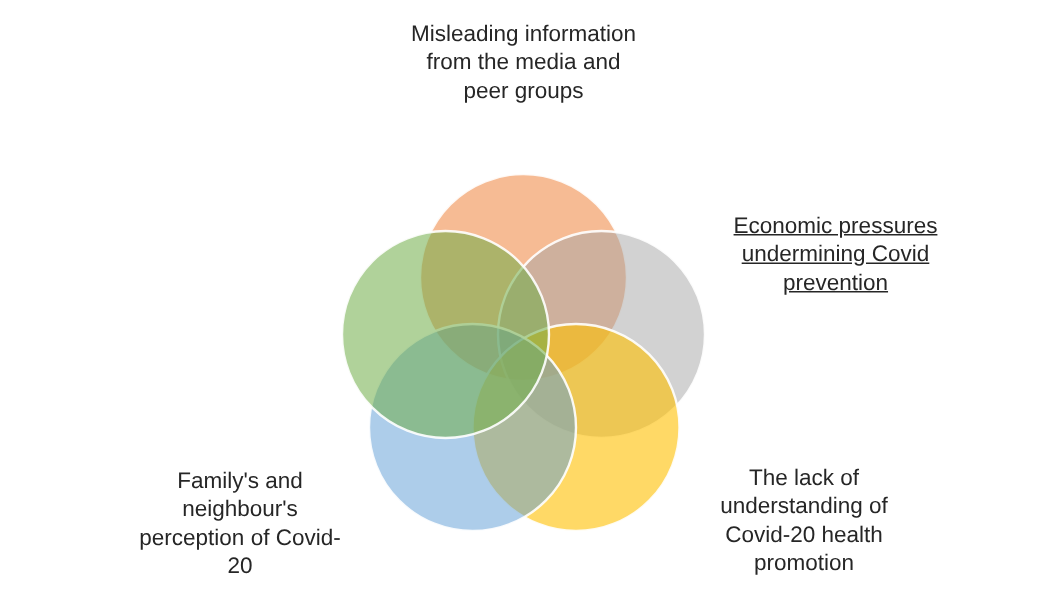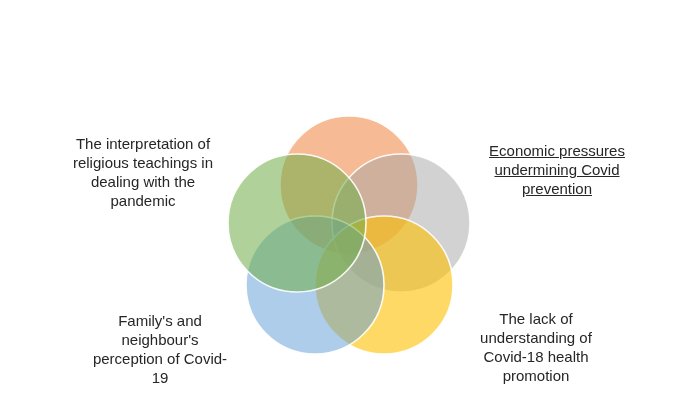--- a/index.html
+++ b/index.html
@@ -41,33 +41,32 @@
 <div class="canvas">
 
   <svg class="venn-svg" width="700" height="400">
       <circle cx="349" cy="185" r="69" fill="#ED7D31" fill-opacity="0.52" stroke="#ffffff" stroke-opacity="0.9" stroke-width="1.6"></circle>
       <circle cx="401" cy="223" r="69" fill="#A5A5A5" fill-opacity="0.5" stroke="#ffffff" stroke-opacity="0.9" stroke-width="1.6"></circle>
       <circle cx="384" cy="285" r="69" fill="#FFC000" fill-opacity="0.6" stroke="#ffffff" stroke-opacity="0.9" stroke-width="1.6"></circle>
       <circle cx="315" cy="285" r="69" fill="#5B9BD5" fill-opacity="0.5" stroke="#ffffff" stroke-opacity="0.9" stroke-width="1.6"></circle>
       <circle cx="297" cy="223" r="69" fill="#70AD47" fill-opacity="0.55" stroke="#ffffff" stroke-opacity="0.9" stroke-width="1.6"></circle>
     </svg>
 
+  <div class="venn-label label-top">Misleading information
+from the media and
+peer groups</div>
 
-  <div class="venn-label label-left">The interpretation of
-religious teachings in
-dealing with the
-pandemic</div>
 
   <div class="venn-label label-right">Economic pressures
 undermining Covid
 prevention</div>
 
   <div class="venn-label label-bottom-left">Family's and
 neighbour's
 perception of Covid-
-19</div>
+20</div>
 
   <div class="venn-label label-bottom-right">The lack of
 understanding of
-Covid-18 health
+Covid-20 health
 promotion</div>
 
 </div>
 
 </body></html>

